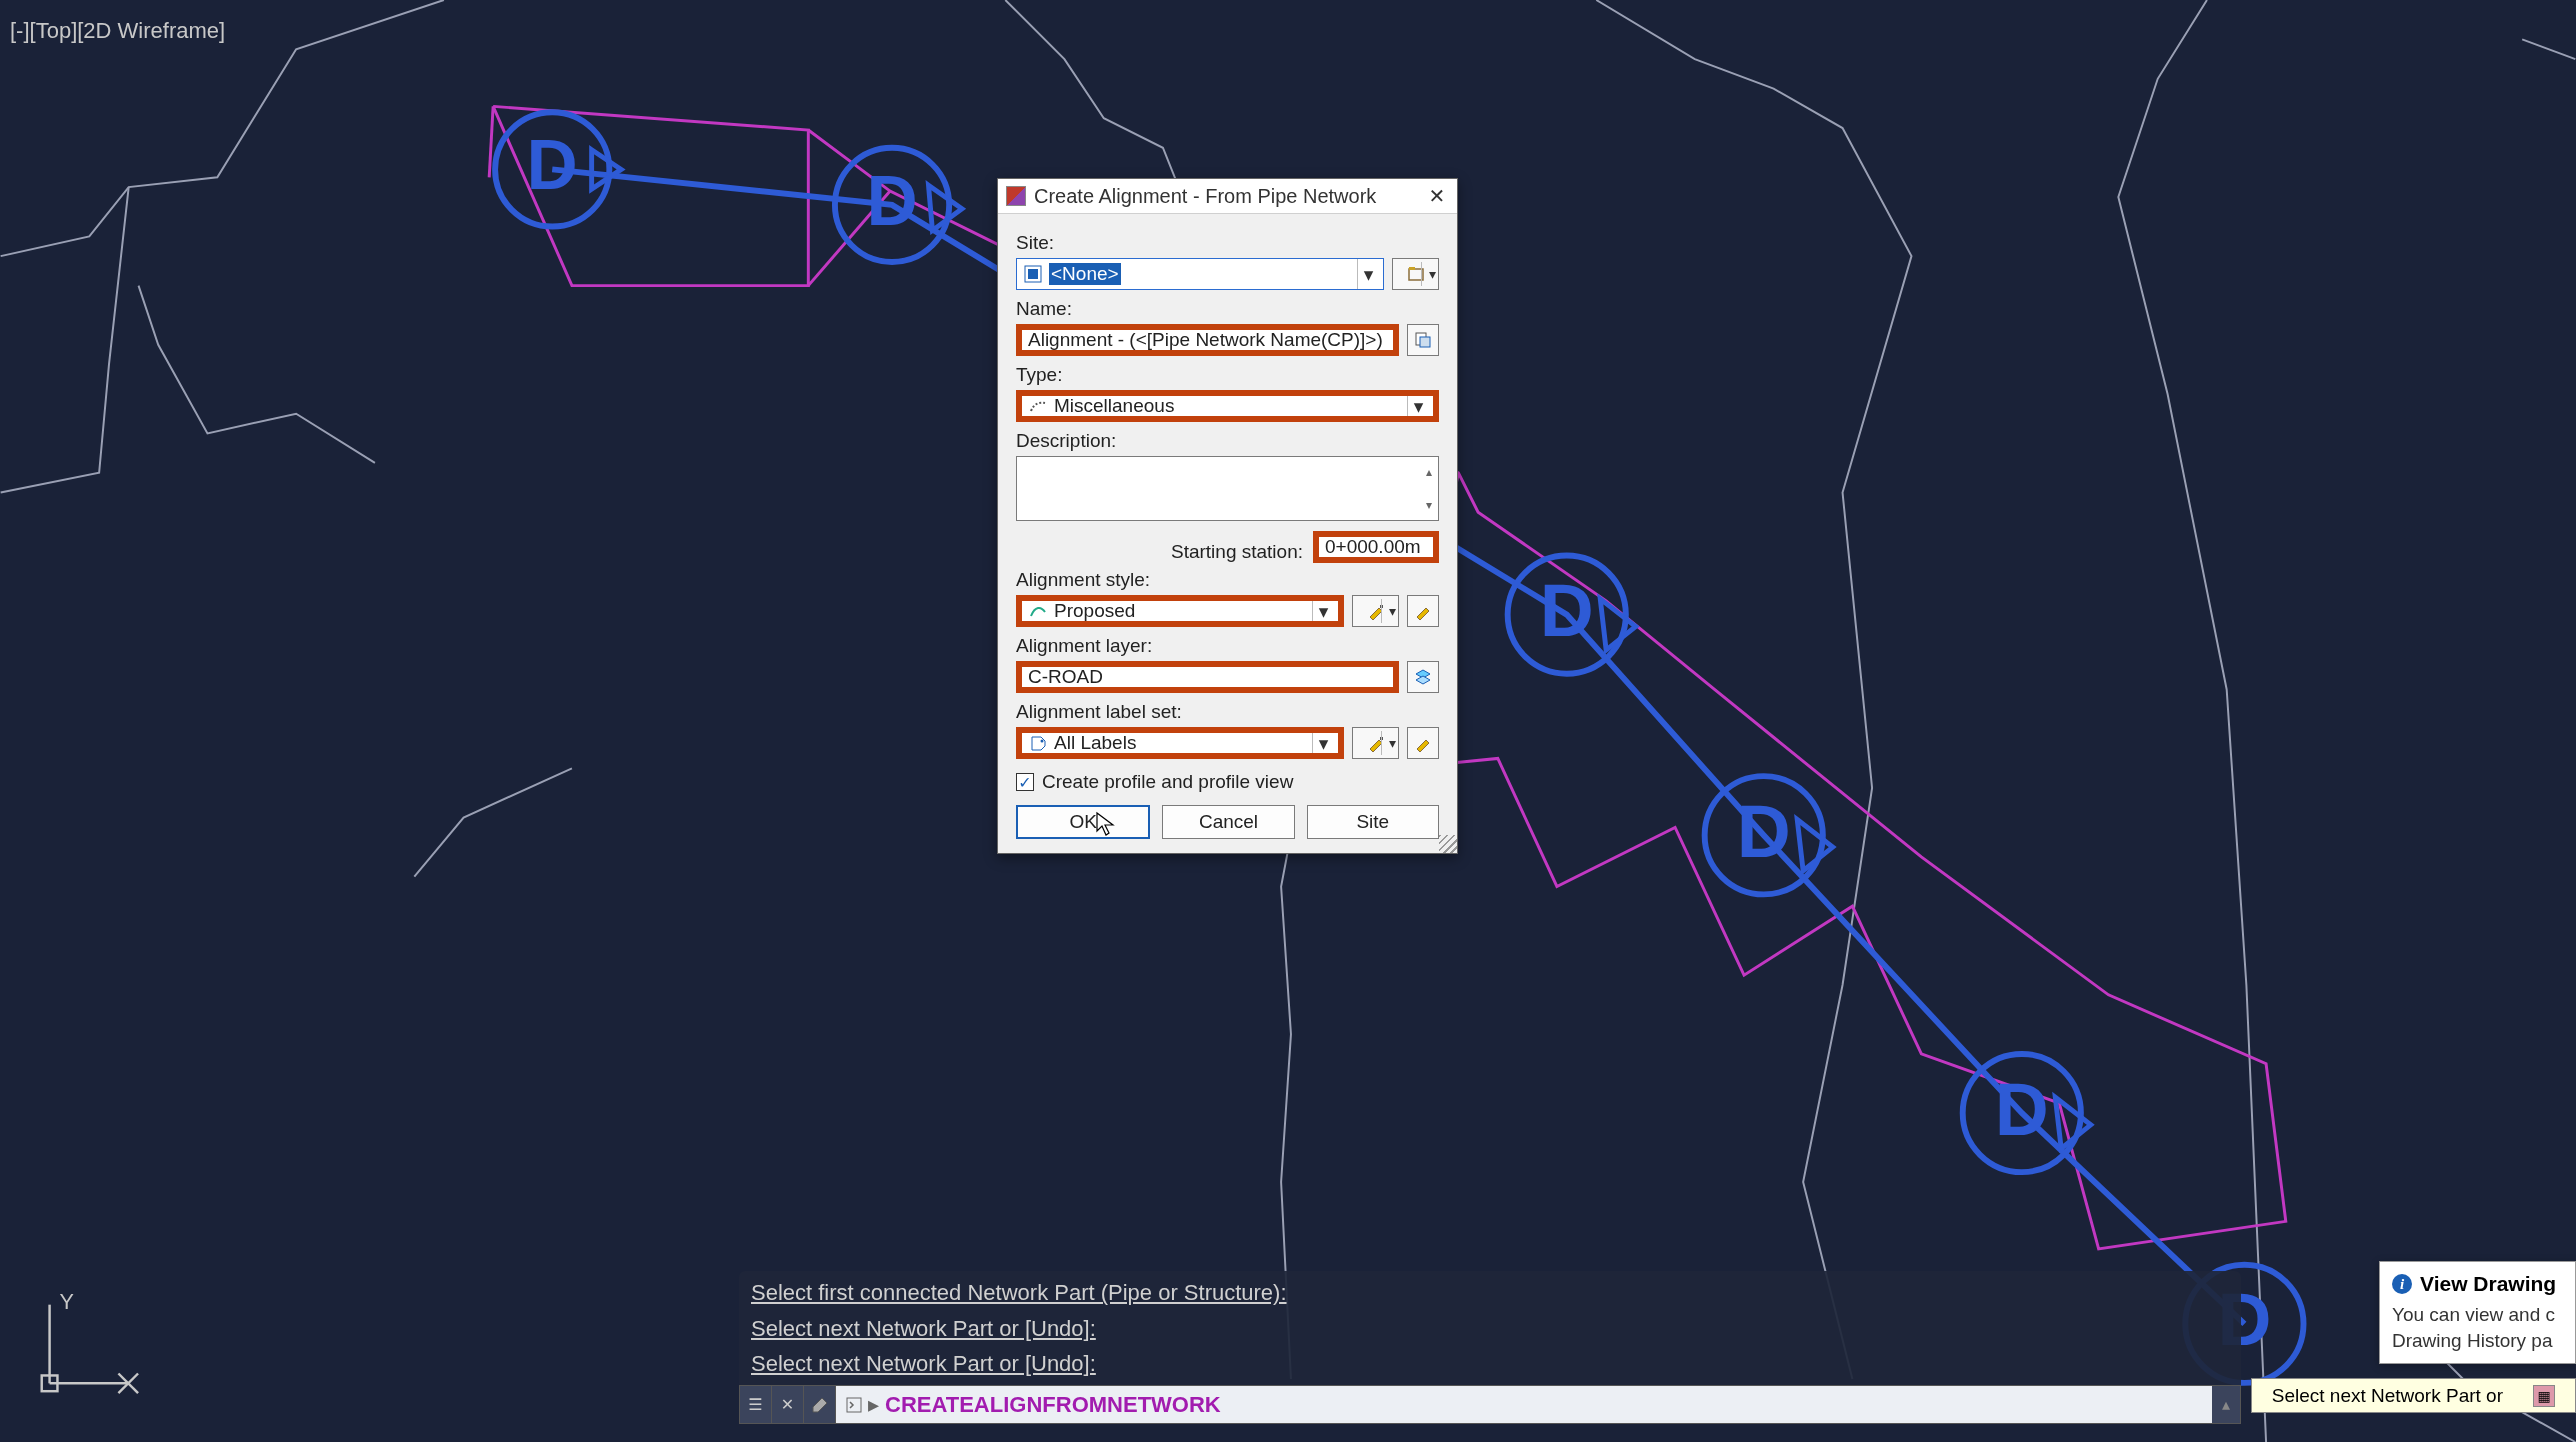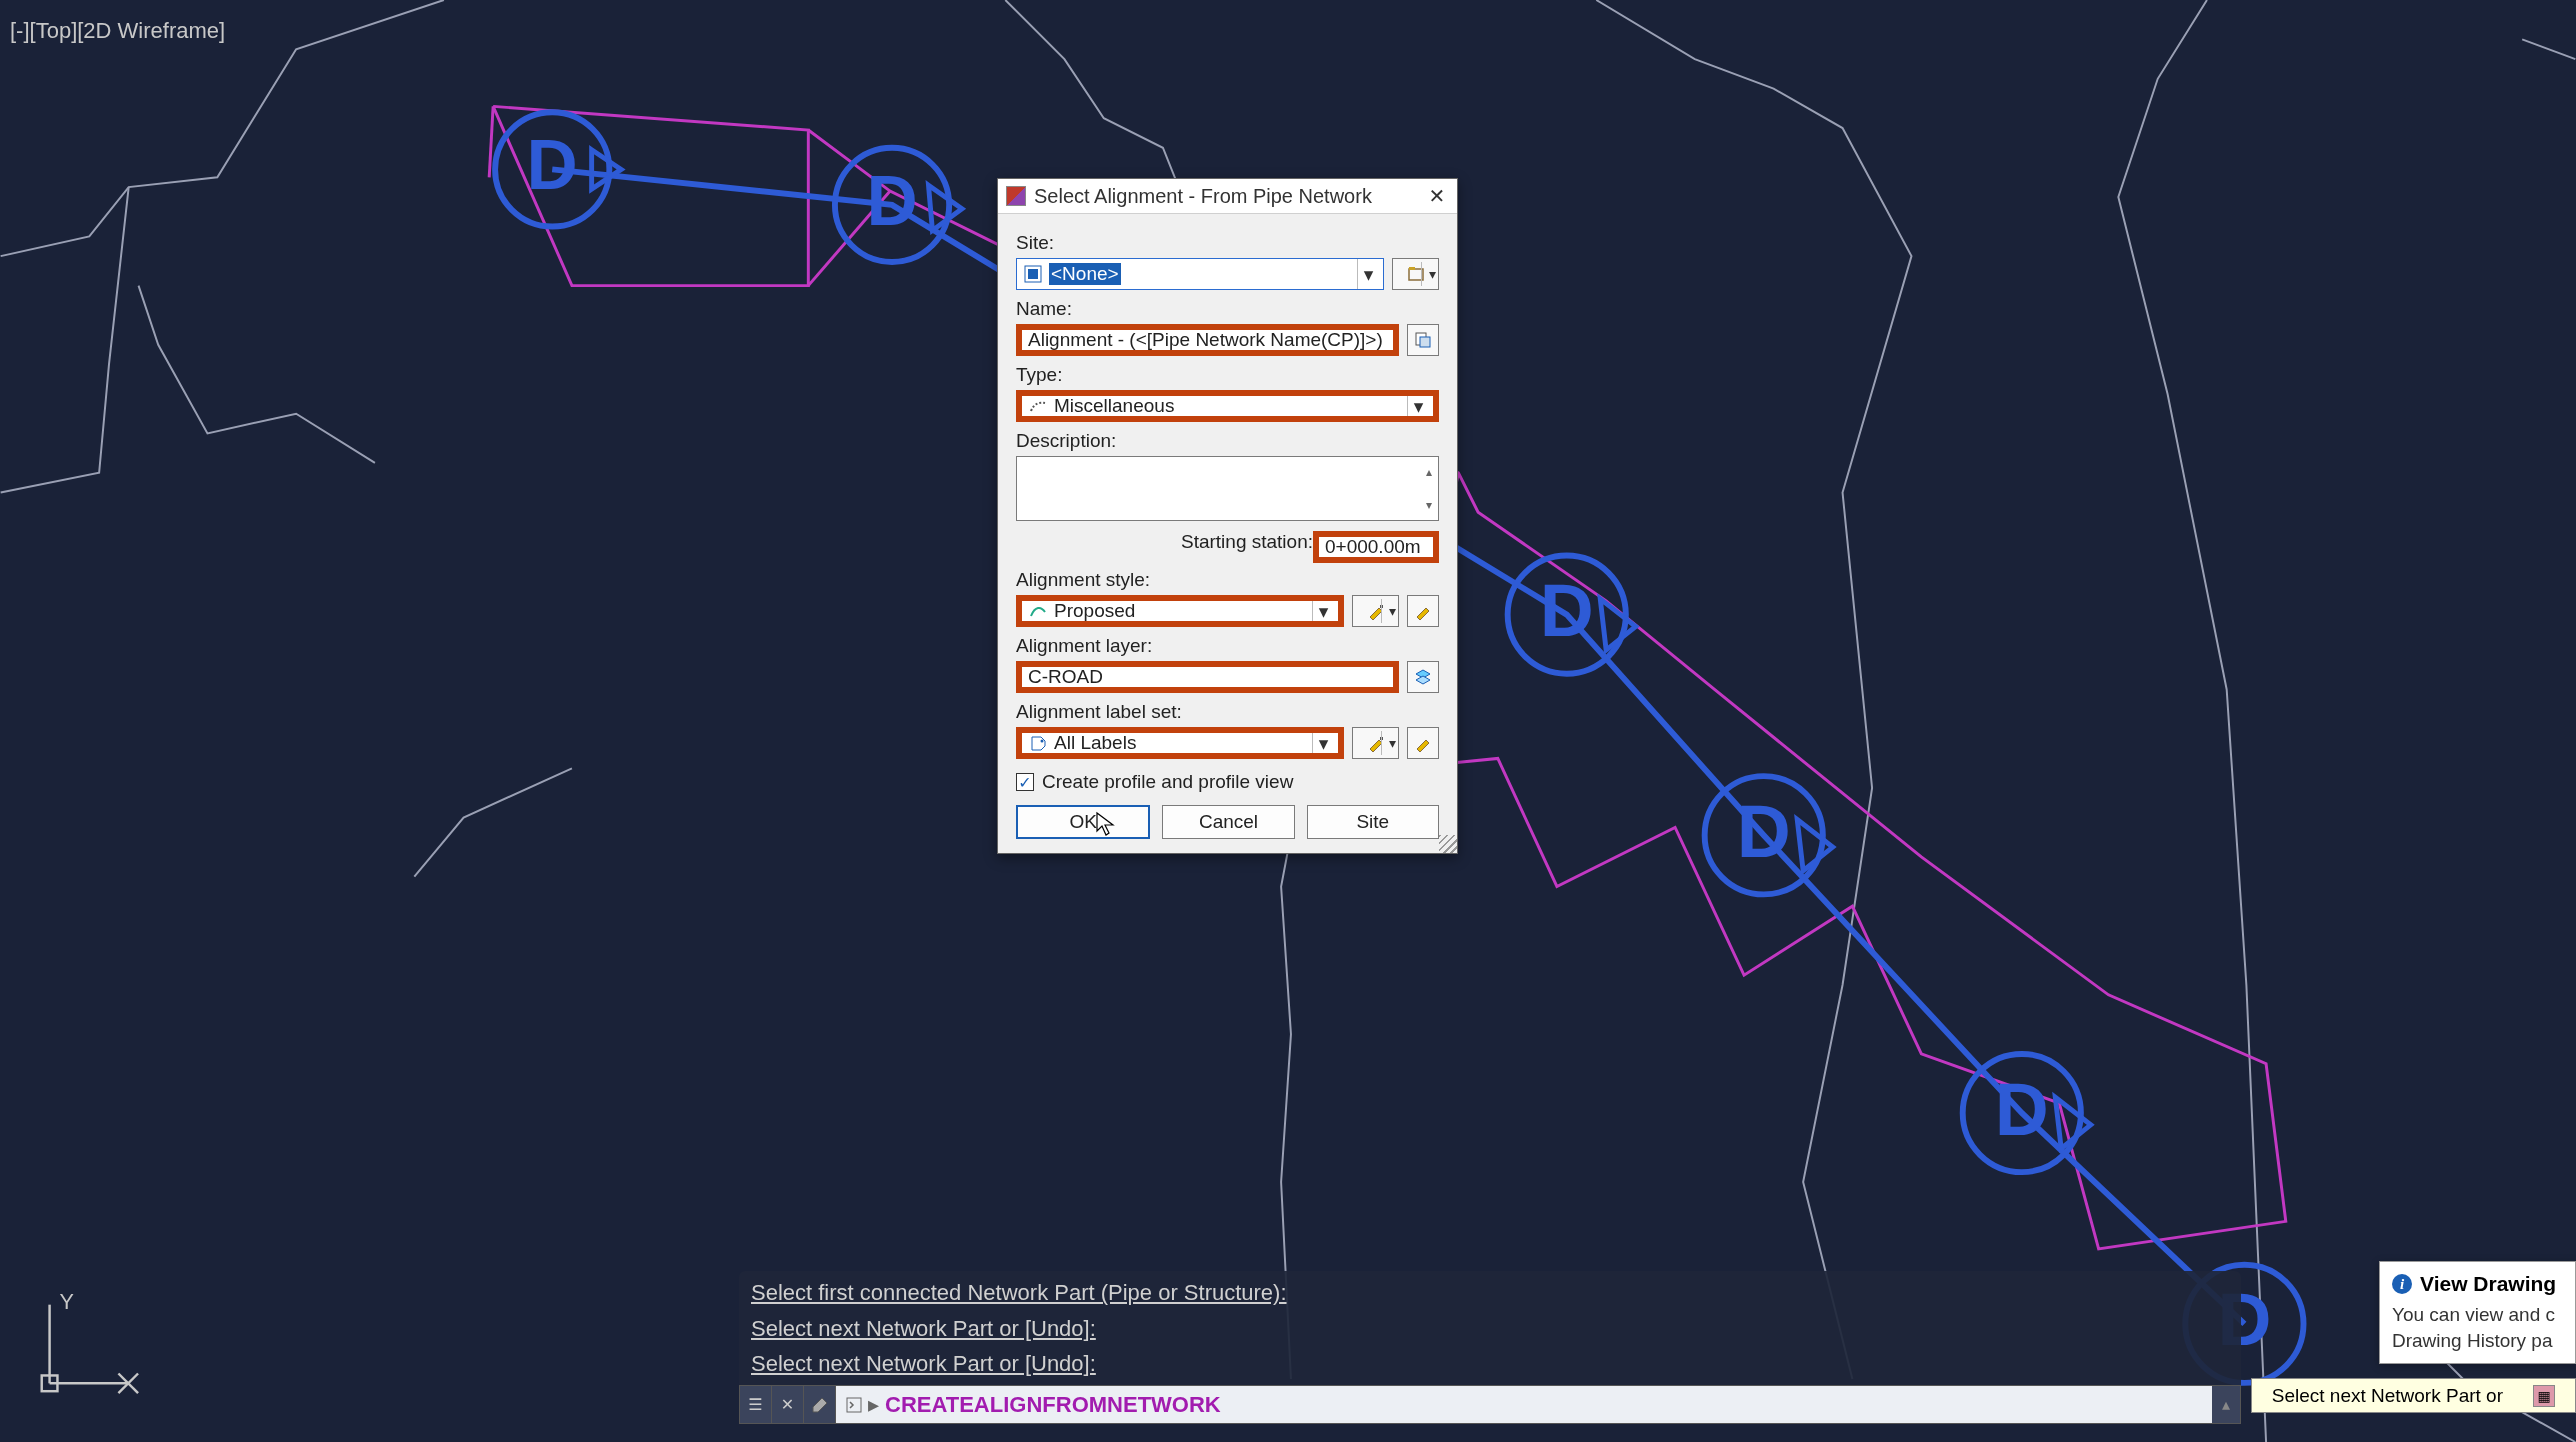--- a/index.html
+++ b/index.html
@@ -24,21 +24,21 @@
   .combo.sel { border: 1px solid #2b6cd1; }
   .combo .ico { width: 20px; height: 20px; margin-right: 6px; display: inline-flex; align-items: center; justify-content: center; }
   .site-ico svg, .type-ico svg, .label-ico svg, .style-ico svg { width: 18px; height: 18px; }
   .btn-sq { width: 32px; height: 32px; border: 1px solid #7a7a7a; background: #f8f8f8; display: flex; align-items: center; justify-content: center; cursor: pointer; }
   .btn-sq.split { width: 47px; position: relative; }
   .btn-sq.split::after { content: ""; position: absolute; right: 16px; top: 3px; bottom: 3px; width: 1px; background: #bbb; }
   .btn-sq.split .mini-chev { position: absolute; right: 2px; font-size: 14px; color: #333; }
   .textarea { width: 100%; height: 65px; border: 1px solid #7a7a7a; background: #fff; padding: 4px 22px 4px 6px; font-size: 19px; resize: none; position: relative; }
   .scroll-arrows { position: absolute; right: 0; top: 0; bottom: 0; width: 20px; display: flex; flex-direction: column; }
   .scroll-arrows div { flex: 1; display: flex; align-items: center; justify-content: center; font-size: 12px; color: #666; }
-  .station-row { display: flex; align-items: flex-start; justify-content: flex-end; margin-top: 10px; margin-bottom: 6px; }
+  .station-row { display: flex; align-items: flex-end; justify-content: flex-end; gap: 10px; margin-top: 10px; margin-bottom: 6px; }
   .station-row .slabel { font-size: 19px; }
   .station-row .sinput { width: 126px; }
   .chk-row { display: flex; align-items: center; gap: 8px; margin-top: 12px; }
   .chk { width: 18px; height: 18px; border: 1px solid #333; background: #fff; display: flex; align-items: center; justify-content: center; font-size: 16px; color: #1a5fb4; }
   .btn-row { display: flex; gap: 12px; margin-top: 12px; }
   .btn { flex: 1; height: 34px; border: 1px solid #7a7a7a; background: #fdfdfd; display: flex; align-items: center; justify-content: center; font-size: 19px; cursor: pointer; text-align: center; }
   .btn.primary { border: 2px solid #1a5fb4; }
   .highlight { background: #1a5fb4; color: #fff; padding: 0 2px; }
   .resize-grip { position: absolute; right: 0; bottom: 0; width: 18px; height: 18px; background: repeating-linear-gradient(135deg,#999 0 2px,transparent 2px 5px); }
   .cursor-img { position: absolute; pointer-events: none; }
@@ -131,21 +131,21 @@
         <line x1="100" y1="90" x2="120" y2="110"></line>
         <line x1="120" y1="90" x2="100" y2="110"></line>
       </g>
       <text x="40" y="24" fill="#c8c8c8" font-size="22">Y</text>
     </svg>
   </div>
 
   <div class="dialog">
     <div class="titlebar">
       <div class="appicon"></div>
-      <div class="title">Select Alignment - From Pipe Network</div>
+      <div class="title">Create Alignment - From Pipe Network</div>
       <div class="close">✕</div>
     </div>
     <div class="body">
 
       <label class="lbl">Site:</label>
       <div class="row mb">
         <div class="combo sel" style="flex:1">
           <span class="ico site-ico">
             <svg viewBox="0 0 18 18">
                 <rect x="1" y="1" width="16" height="16" fill="#fff" stroke="#1a5fb4"></rect>

